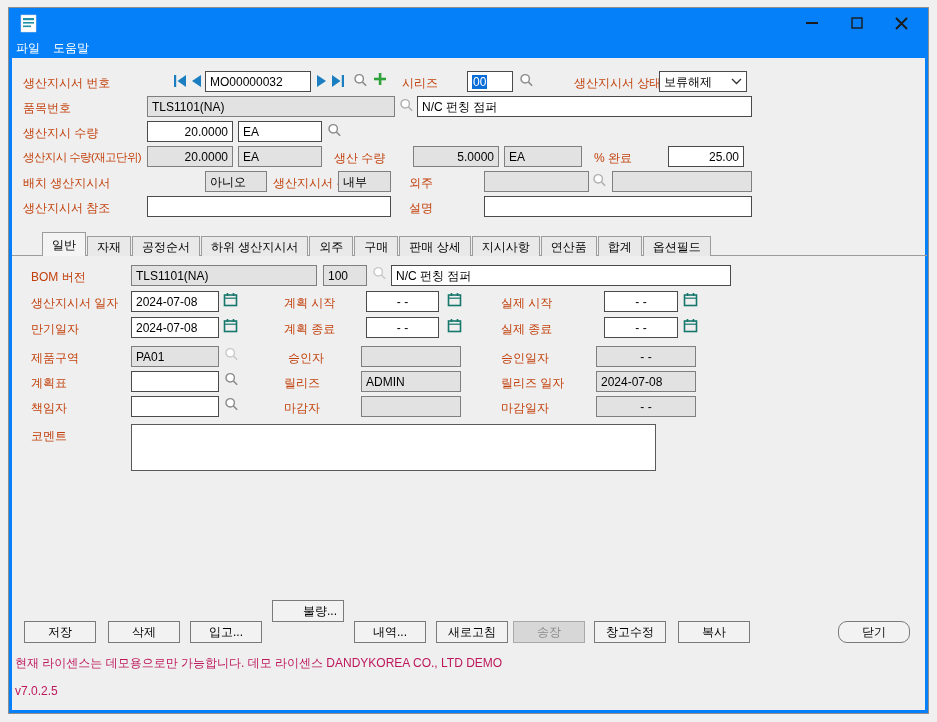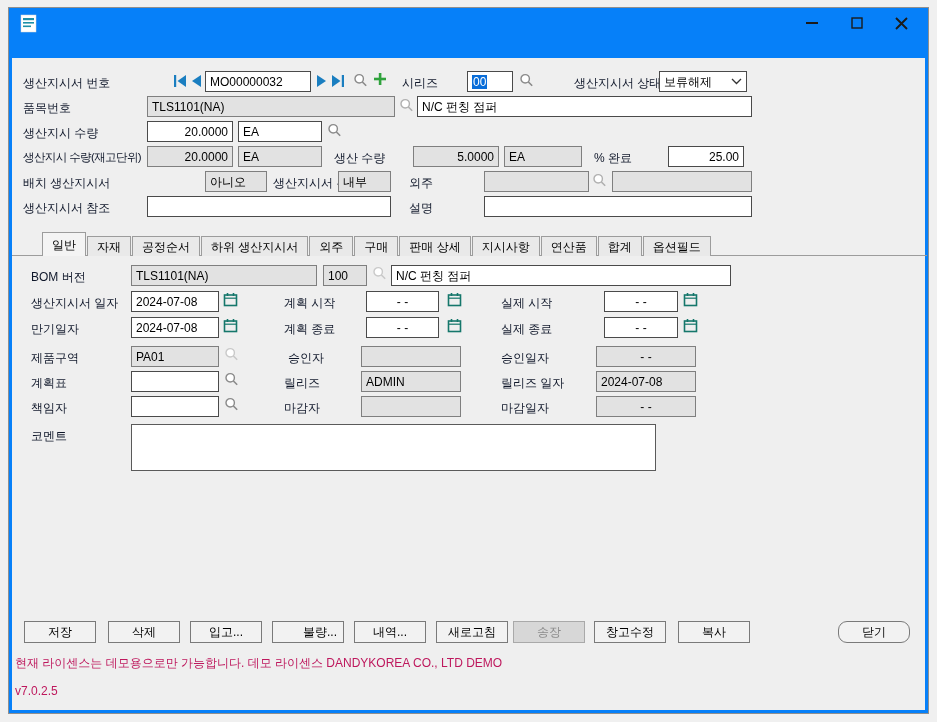--- a/index.html
+++ b/index.html
@@ -12,21 +12,21 @@
   .title-icon{width:17px;height:19px;margin:0 9px 0 11px;flex:0 0 auto;}
   .title-text{color:#fff;font-size:15px;white-space:nowrap;}
   .win-controls{position:absolute;right:4px;top:0;height:30px;display:flex;}
   .winbtn{width:45px;height:30px;display:flex;align-items:center;justify-content:center;}
   .menubar{position:absolute;left:0;top:30px;right:0;height:20px;background:#0680f9;
            display:flex;align-items:center;padding-left:7px;gap:13px;}
   .menu-item{color:#fff;font-size:12px;}
   .client{position:absolute;left:0;top:50px;right:0;bottom:0;background:#efefef;
           border-left:3px solid #0680f9;border-right:3px solid #0680f9;
           border-bottom:3px solid #0680f9;box-sizing:border-box;}
-  .lbl{position:absolute;font-size:12px;color:#0f172a;white-space:nowrap;}
+  .lbl{position:absolute;font-size:12px;color:#c2410c;white-space:nowrap;}
   .tight{letter-spacing:-0.6px;font-size:11.5px;}
   .clip{overflow:hidden;}
   .fld{position:absolute;height:21px;box-sizing:border-box;border:1px solid #4a4a4a;
        background:#fff;font-size:12px;line-height:18px;padding:1px 4px;
        white-space:nowrap;overflow:hidden;color:#000;}
   .ro{background:#e2e2e2;border-color:#7f7f7f;}
   .num{text-align:right;}
   .ctr{text-align:center;}
   .icon{position:absolute;}
   .sel{background:#0a6ed9;color:#fff;padding:0 1px;}
@@ -68,20 +68,24 @@
             </svg>
         </div>
         <div class="winbtn">
           <svg width="13" height="13" viewBox="0 0 13 13">
               <path d="M1 1 L12 12 M12 1 L1 12" stroke="#1b1b1b" stroke-width="1.9"></path>
             </svg>
         </div>
       </div>
     </div>
 
+    <div class="menubar">
+      <span class="menu-item">파일</span>
+      <span class="menu-item">도움말</span>
+    </div>
 
     <div class="client">
 
       <span class="lbl" style="left:11px;top:17px;">생산지시서 번호</span>
       <svg class="icon" style="left:161px;top:16px;" width="14" height="14" viewBox="0 0 14 14">
         <rect x="1" y="1" width="2.2" height="12" fill="#1a7ec0"></rect>
           <polygon points="13,1 13,13 4.5,7" fill="#1a7ec0"></polygon>
       </svg>
       <svg class="icon" style="left:177px;top:16px;" width="14" height="14" viewBox="0 0 14 14">
         <polygon points="12,1 12,13 3,7" fill="#1a7ec0"></polygon>
@@ -264,21 +268,21 @@
       <div class="fld ro" style="left:349px;top:338px;width:100px;"></div>
       <span class="lbl" style="left:489px;top:342px;">마감일자</span>
       <div class="fld ro ctr" style="left:584px;top:338px;width:100px;">- -</div>
 
       <span class="lbl" style="left:19px;top:370px;">코멘트</span>
       <div class="textarea" style="left:119px;top:366px;width:525px;height:47px;"></div>
 
       <div class="btn" style="left:12px;top:563px;">저장</div>
       <div class="btn" style="left:96px;top:563px;">삭제</div>
       <div class="btn" style="left:178px;top:563px;">입고...</div>
-      <div class="btn" style="left:260px;top:563px;padding-left:24px;">불량...</div>
+      <div class="btn" style="left:260px;top:542px;padding-left:24px;">불량...</div>
       <div class="btn" style="left:342px;top:563px;">내역...</div>
       <div class="btn" style="left:424px;top:563px;">새로고침</div>
       <div class="btn disabled" style="left:501px;top:563px;">송장</div>
       <div class="btn" style="left:582px;top:563px;">창고수정</div>
       <div class="btn" style="left:666px;top:563px;">복사</div>
       <div class="btn" style="left:826px;top:563px;border-radius:9px;">닫기</div>
 
       <span class="status-text" style="left:3px;top:597px;">현재 라이센스는 데모용으로만 가능합니다. 데모 라이센스 DANDYKOREA CO., LTD DEMO</span>
       <span class="status-text" style="left:3px;top:626px;">v7.0.2.5</span>
 

